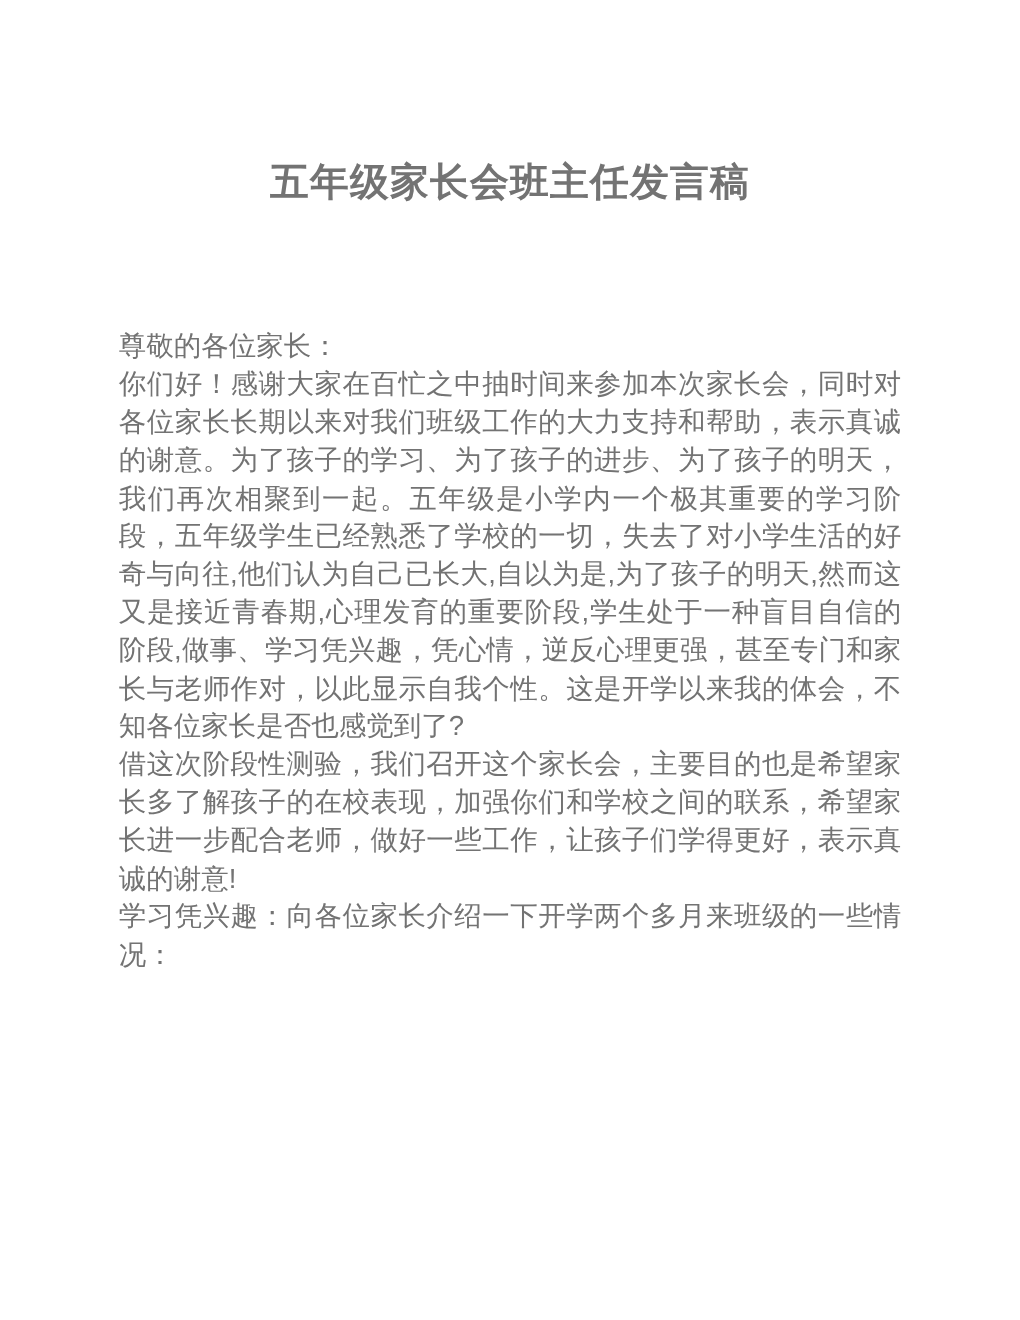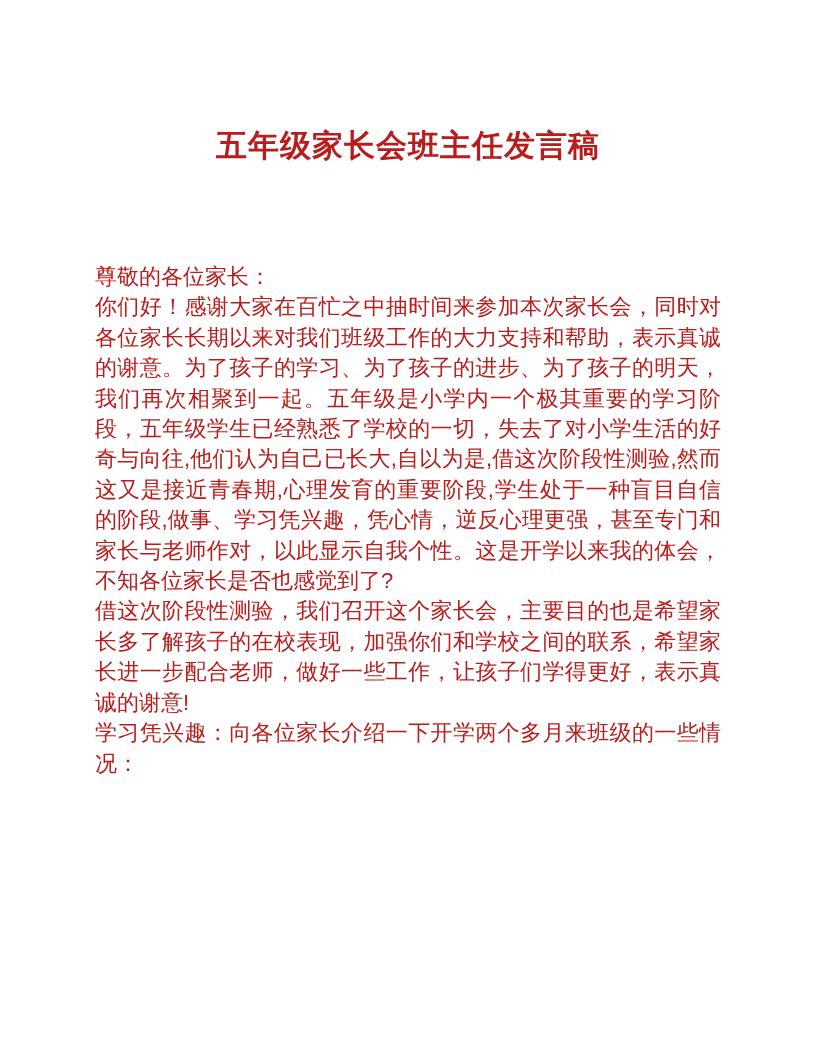--- a/index.html
+++ b/index.html
@@ -6,21 +6,21 @@
     margin: 0;
     padding: 0;
     background: #ffffff;
   }
   .page {
     position: relative;
     width: 816px;
     height: 912px;
     margin: 0 auto;
     background: #ffffff;
-    color: #b91c1c;
+    color: #737373;
     font-family: "Liberation Sans", "DejaVu Sans", sans-serif;
     box-sizing: border-box;
     padding: 125px 95px 0 95px;
     overflow: hidden;
   }
   .doc-title {
     margin: 0;
     padding: 0;
     text-align: center;
     font-size: 31px;
@@ -43,17 +43,17 @@
     text-indent: 0;
   }
 </style>
 </head>
 <body>
 
 <div class="page">
   <h1 class="doc-title">五年级家长会班主任发言稿</h1>
   <div class="doc-body">
     <p>尊敬的各位家长：</p>
-    <p>你们好！感谢大家在百忙之中抽时间来参加本次家长会，同时对各位家长长期以来对我们班级工作的大力支持和帮助，表示真诚的谢意。为了孩子的学习、为了孩子的进步、为了孩子的明天，我们再次相聚到一起。五年级是小学内一个极其重要的学习阶段，五年级学生已经熟悉了学校的一切，失去了对小学生活的好奇与向往,他们认为自己已长大,自以为是,借这次阶段性测验,然而这又是接近青春期,心理发育的重要阶段,学生处于一种盲目自信的阶段,做事、学习凭兴趣，凭心情，逆反心理更强，甚至专门和家长与老师作对，以此显示自我个性。这是开学以来我的体会，不知各位家长是否也感觉到了?</p>
+    <p>你们好！感谢大家在百忙之中抽时间来参加本次家长会，同时对各位家长长期以来对我们班级工作的大力支持和帮助，表示真诚的谢意。为了孩子的学习、为了孩子的进步、为了孩子的明天，我们再次相聚到一起。五年级是小学内一个极其重要的学习阶段，五年级学生已经熟悉了学校的一切，失去了对小学生活的好奇与向往,他们认为自己已长大,自以为是,为了孩子的明天,然而这又是接近青春期,心理发育的重要阶段,学生处于一种盲目自信的阶段,做事、学习凭兴趣，凭心情，逆反心理更强，甚至专门和家长与老师作对，以此显示自我个性。这是开学以来我的体会，不知各位家长是否也感觉到了?</p>
     <p>借这次阶段性测验，我们召开这个家长会，主要目的也是希望家长多了解孩子的在校表现，加强你们和学校之间的联系，希望家长进一步配合老师，做好一些工作，让孩子们学得更好，表示真诚的谢意!</p>
     <p>学习凭兴趣：向各位家长介绍一下开学两个多月来班级的一些情况：</p>
   </div>
 </div>
 
 </body></html>

